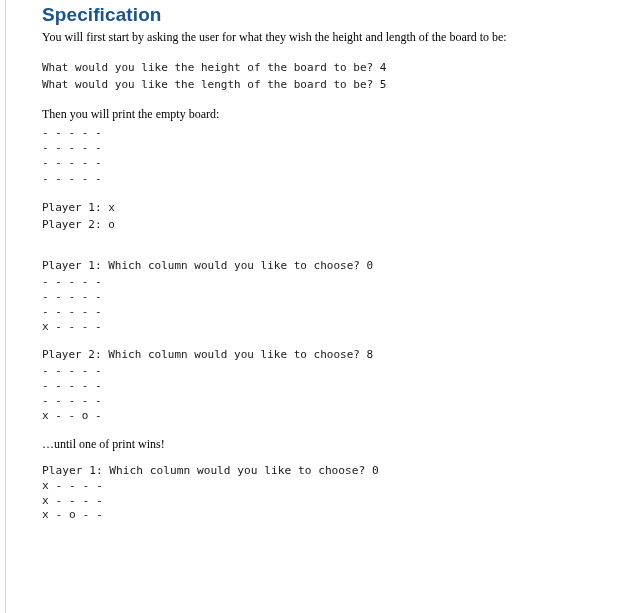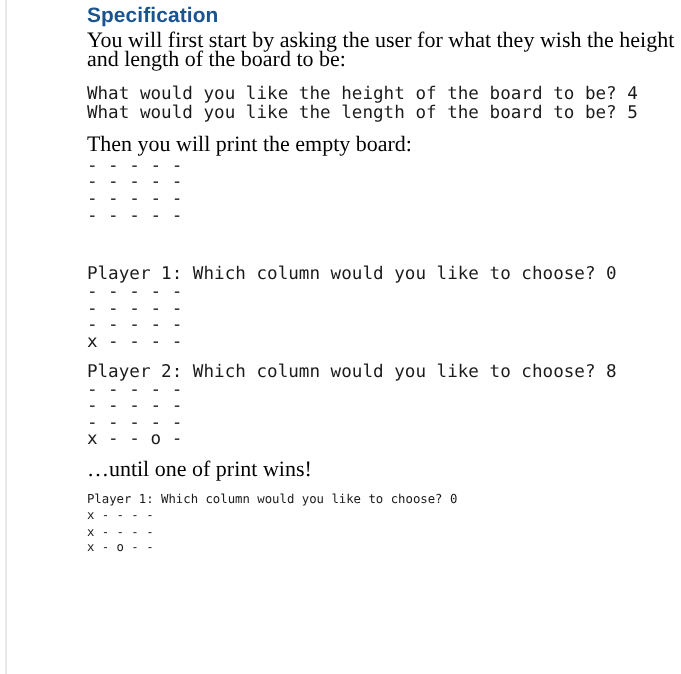--- a/index.html
+++ b/index.html
@@ -26,46 +26,45 @@
     height: 613px;
     background: #d4d6d9;
   }
 
   .page {
     position: absolute;
     left: 42px;
     top: 0;
     right: 0;
     padding-top: 4px;
-    margin-left: 37px;
   }
 
   h1.spec-title {
     font-family: "Liberation Sans", "DejaVu Sans", sans-serif;
     font-size: 19px;
     font-weight: bold;
     color: #1a5490;
     margin: 0 0 3px 0;
     padding: 0;
     letter-spacing: 0.1px;
     line-height: 22px;
   }
 
   p.prose {
     font-family: "Liberation Serif", "DejaVu Serif", serif;
-    font-size: 20px;
+    font-size: 12px;
     line-height: 17px;
     margin: 0;
     padding: 0;
     color: #000000;
   }
 
   pre.code {
     font-family: "DejaVu Sans Mono", "Liberation Mono", monospace;
-    font-size: 16px;
+    font-size: 11px;
     line-height: 17px;
     margin: 0;
     padding: 0;
     color: #1a1a1a;
     white-space: pre;
     letter-spacing: 0px;
   }
 
   
   pre.code.board {
@@ -105,20 +104,22 @@
   <div class="gap-xs"></div>
 
   <pre class="code board">- - - - -
 - - - - -
 - - - - -
 - - - - -</pre>
 
   <div class="gap-para"></div>
 
 
+  <pre class="code">Player 1: x
+Player 2: o</pre>
 
   <div class="gap-para"></div>
 
 
   <div class="gap-small"></div>
 
   <pre class="code">Player 1: Which column would you like to choose? 0</pre>
 
   <pre class="code board">- - - - -
 - - - - -

